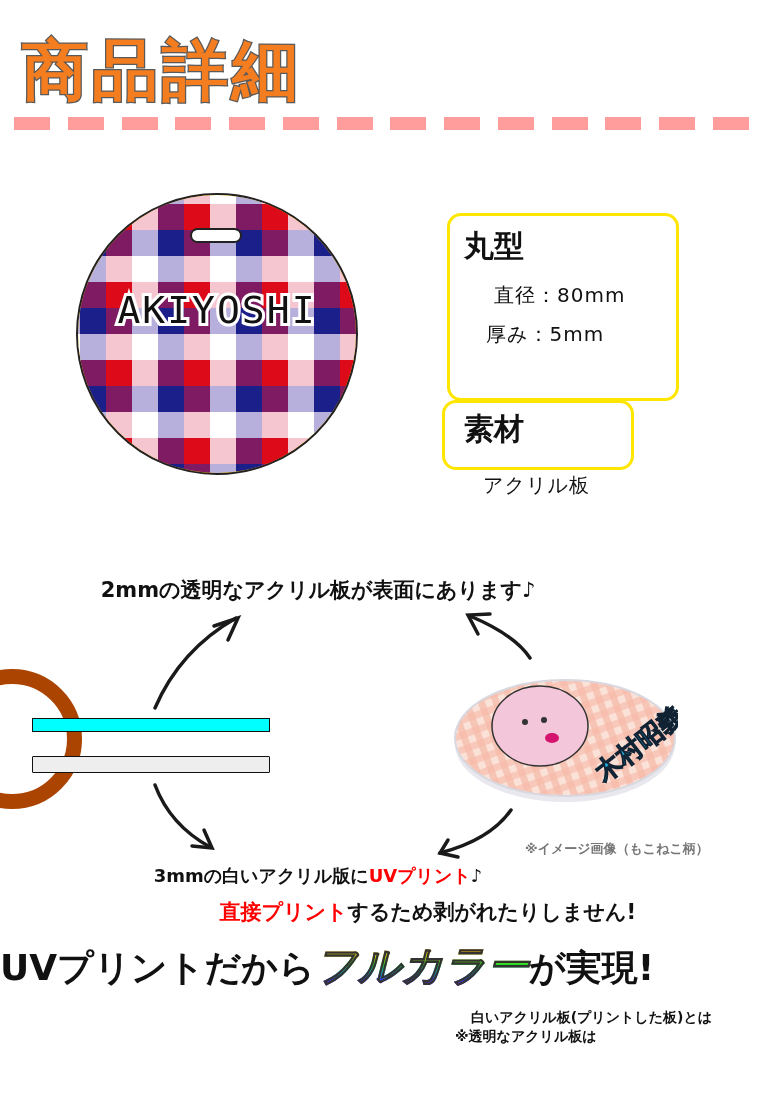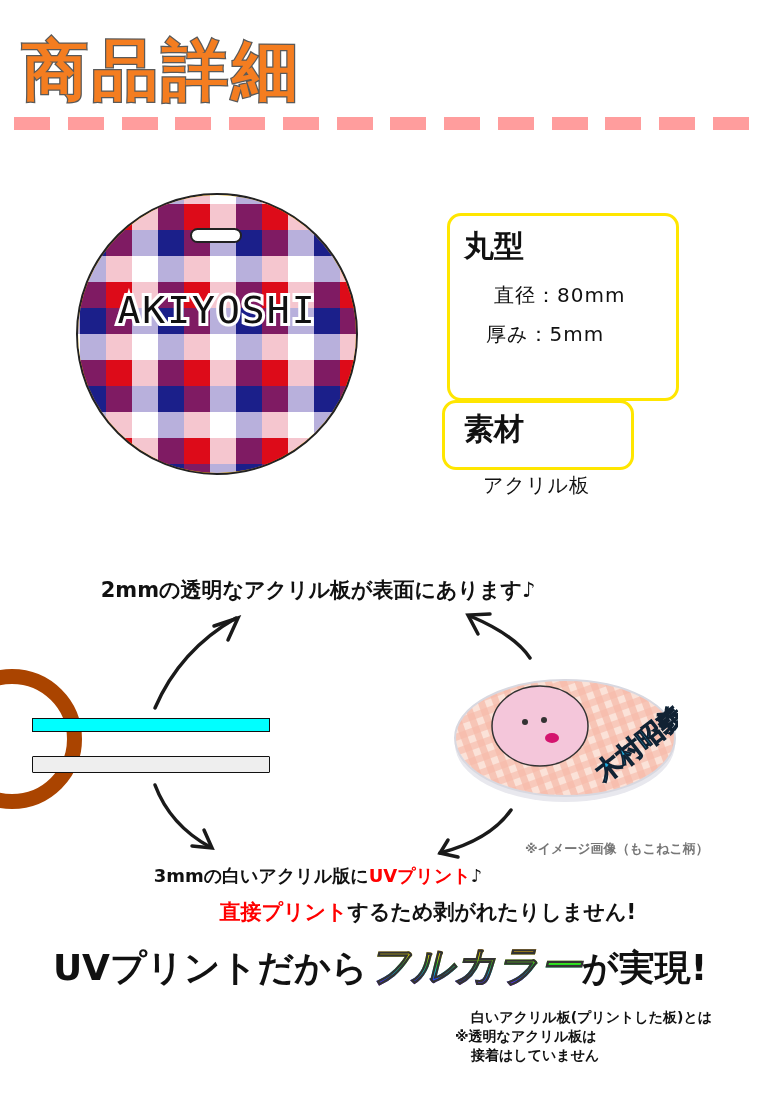--- a/index.html
+++ b/index.html
@@ -40,21 +40,21 @@
   .layer-clear { left:32px; top:718px; width:238px; height:14px; background:#00ffff; border:1.5px solid #111; box-sizing:border-box; }
   .layer-white { left:32px; top:756px; width:238px; height:17px; background:#eeeeee; border:1.5px solid #111; box-sizing:border-box; border-radius:1px; }
 
   .photo { left:448px; top:662px; width:230px; height:140px; }
   .photo-note { left:525px; top:812px; font-size:13px; color:#777; font-weight:bold;margin-top:28px; }
 
   .l1 { top:867px; font-size:18px; }
   .l2 { top:902px; font-size:21px;text-align:right; }
   .red { color:#ff0000; }
 
-  .bigline { left:0; width:760px; text-align:center; top:945px; font-size:36px; font-weight:bold; line-height:1; }
+  .bigline { left:0; width:760px; top:945px; font-size:36px; font-weight:bold; line-height:1; }
   .rainbow { background:linear-gradient(180deg,#ff2a00 0%,#ffb000 18%,#e8f000 32%,#22dd22 48%,#00dddd 62%,#2244ff 78%,#dd00dd 100%);
              -webkit-background-clip:text; background-clip:text; color:transparent;
              -webkit-text-stroke:1px #333; font-style:italic; font-size:42px; }
 
   .note { left:455px; top:1008px; font-size:14px; line-height:19px; font-weight:bold; }
   .note div { white-space:nowrap; }
 </style>
 </head>
 <body>
 
@@ -341,14 +341,13 @@
   <span class="red">直接プリント</span><span>するため剥がれたりしません!</span>
 </div>
 
 <div class="abs bigline">
   <span>UVプリントだから</span><span class="rainbow">フルカラー</span><span>が実現!</span>
 </div>
 
 <div class="abs note">
   <div style="padding-left:16px">白いアクリル板(プリントした板)とは</div>
   <div>※透明なアクリル板は</div>
-  <div style="padding-left:16px">接着はしていません</div>
 </div>
 
 </body></html>

